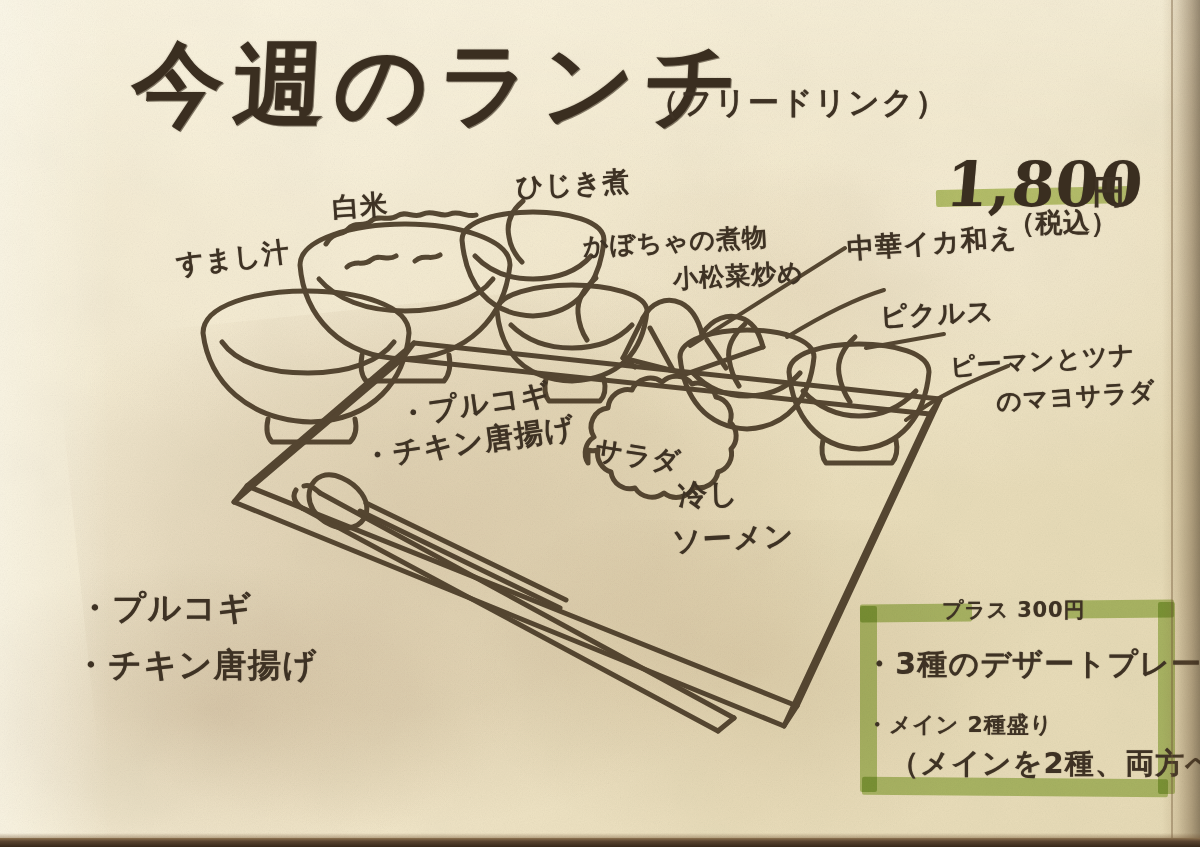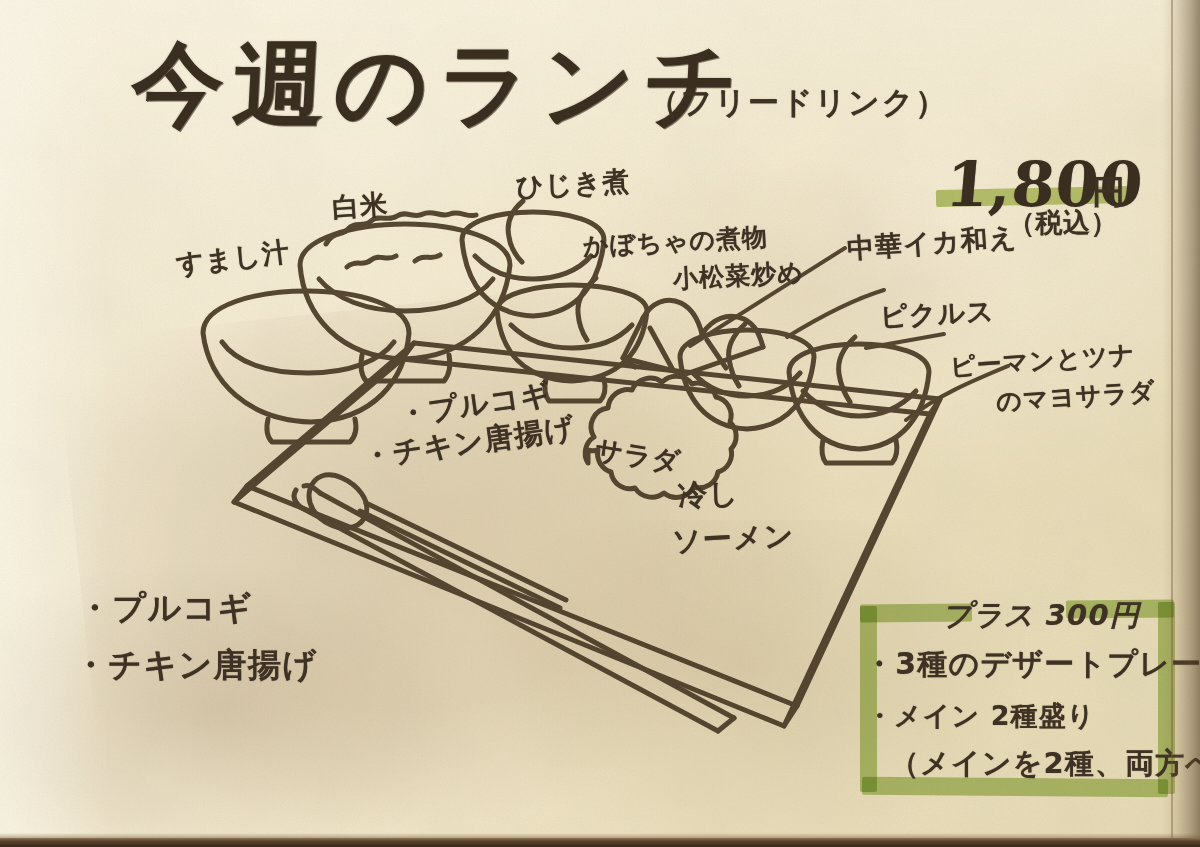--- a/index.html
+++ b/index.html
@@ -145,23 +145,23 @@
   #plusbox{
     position:absolute;left:858px;top:596px;width:318px;height:204px;
   }
   .frame-seg{ position:absolute;background:rgba(168,196,106,.80); mix-blend-mode:multiply; border-radius:2px;}
   .fs-top-l   { left:2px;  top:8px;  width:112px;height:18px; transform:rotate(-.6deg);}
   .fs-top-r   { left:208px;top:4px;  width:108px;height:18px; transform:rotate(-.6deg);}
   .fs-left    { left:2px;  top:10px; width:17px; height:186px;}
   .fs-right   { left:300px;top:6px;  width:17px; height:192px;}
   .fs-bottom  { left:4px;  top:182px;width:306px;height:18px; transform:rotate(.5deg);}
 
-  #plus-head { left:84px;top:0px;   font-size:29px;font-style:italic;}
+  #plus-head { left:84px;top:0px;   font-size:21px;}
   #plus-1    { left:6px; top:48px;  font-size:30px;}
-  #plus-2    { left:8px; top:102px; font-size:27px;}
+  #plus-2    { left:8px; top:114px; font-size:22px;}
   #plus-3    { left:32px;top:148px; font-size:29px;}
 
   
   #drawing{ position:absolute;left:0;top:0;width:1200px;height:847px; }
 </style>
 </head>
 <body>
 
 <div id="poster">
 

